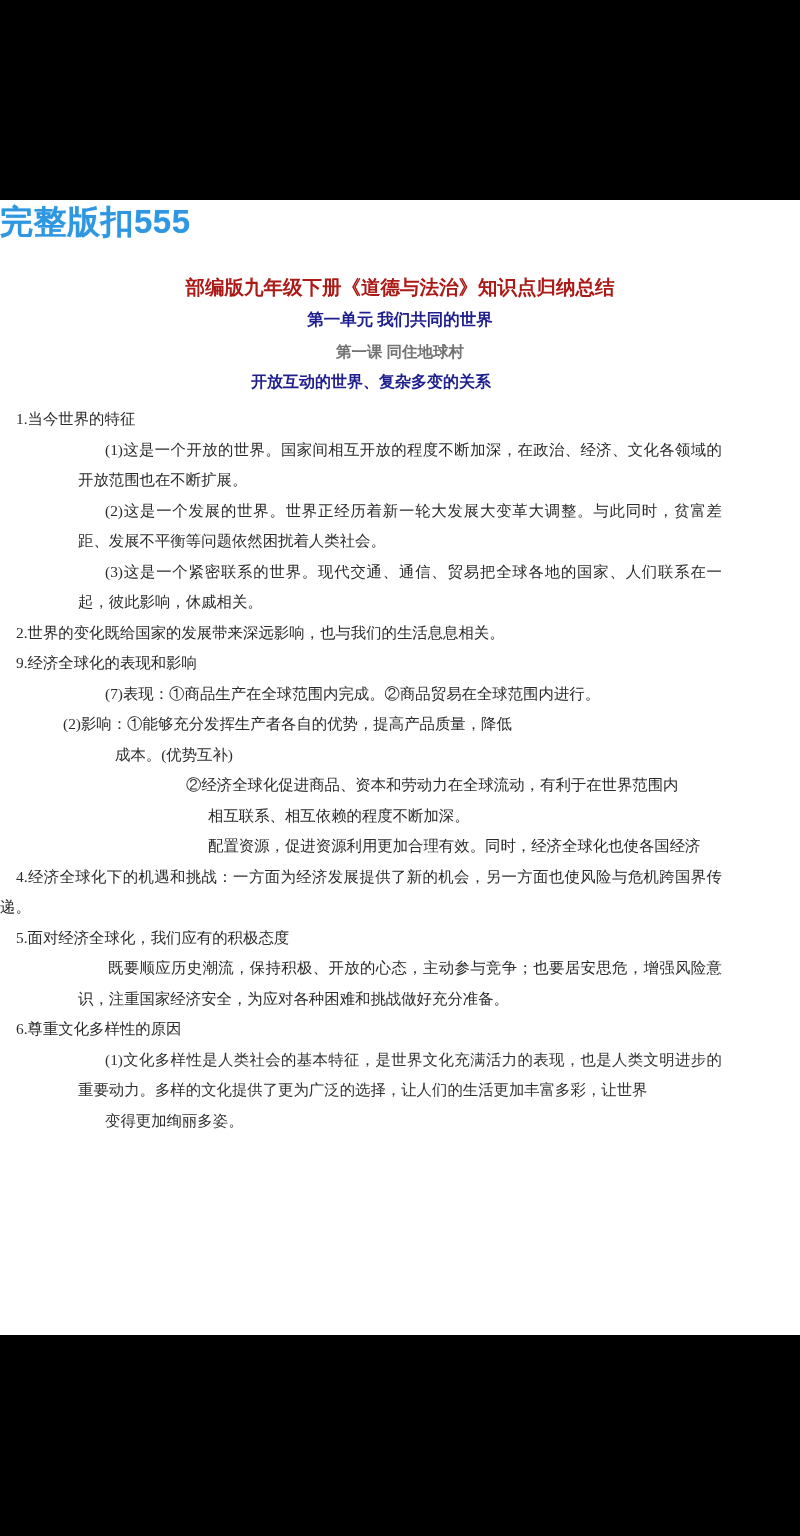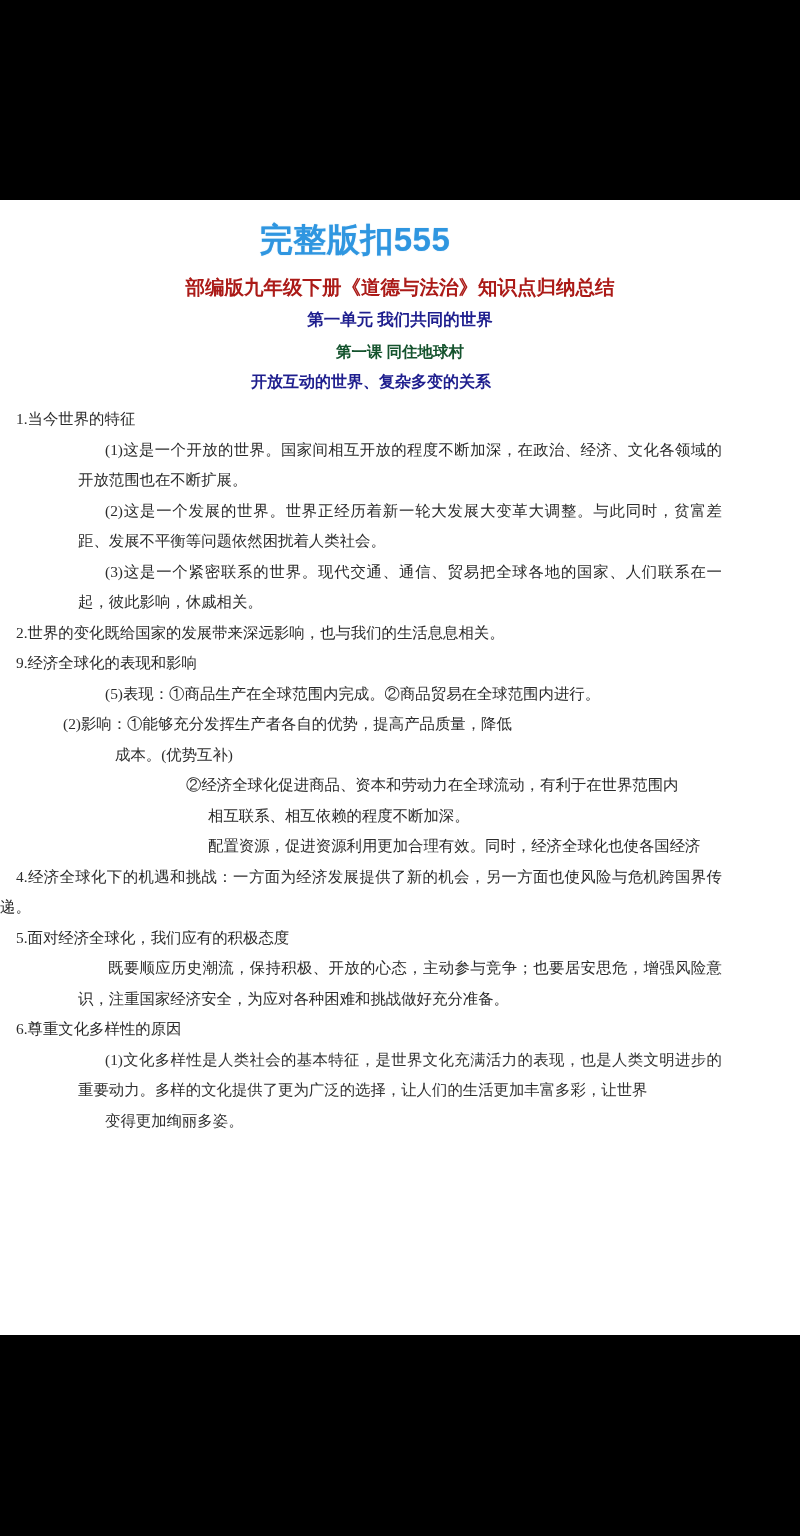--- a/index.html
+++ b/index.html
@@ -38,23 +38,23 @@
     width: 800px;
     height: 1135px;
     background: #ffffff;
     overflow: hidden;
   }
 
   
   #watermark {
     position: absolute;
     left: 0;
-    top: 18px;
-    width: 800px;
-    text-align: center;
+    top: 0;
+    width: 800px;
+    text-align: left;
     padding-right: 90px;
     box-sizing: border-box;
     font-family: "Liberation Sans", "DejaVu Sans", sans-serif;
     font-weight: bold;
     font-size: 33px;
     letter-spacing: 0.5px;
     color: #2f96e0;
     text-shadow: 0 0 1px rgba(47,150,224,0.55);
   }
 
@@ -73,21 +73,21 @@
   #title-unit {
     position: absolute;
     left: 0; top: 112px; width: 800px;
     font-size: 16.5px;
     color: #1e1e8e;
   }
   #title-lesson {
     position: absolute;
     left: 0; top: 144px; width: 800px;
     font-size: 15.5px;
-    color: #14532d;
+    color: #737373;
   }
   #title-section {
     position: absolute;
     left: 0; top: 174px; width: 728px;
     font-size: 16px;
     color: #1e1e8e;
     padding-left: 7px;
   }
 
   
@@ -178,21 +178,21 @@
     <div id="body-text">
 
       <p class="para lvl-num">1.当今世界的特征</p>
       <p class="para lvl-sub">(1)这是一个开放的世界。国家间相互开放的程度不断加深，在政治、经济、文化各领域的开放范围也在不断扩展。</p>
       <p class="para lvl-sub">(2)这是一个发展的世界。世界正经历着新一轮大发展大变革大调整。与此同时，贫富差距、发展不平衡等问题依然困扰着人类社会。</p>
       <p class="para lvl-sub">(3)这是一个紧密联系的世界。现代交通、通信、贸易把全球各地的国家、人们联系在一起，彼此影响，休戚相关。</p>
 
       <p class="para lvl-num">2.世界的变化既给国家的发展带来深远影响，也与我们的生活息息相关。</p>
 
       <p class="para lvl-num">9.经济全球化的表现和影响</p>
-      <p class="para lvl-sub">(5)表现：①商品生产在全球范围内完成。②商品贸易在全球范围内进行。</p>
+      <p class="para lvl-sub">(7)表现：①商品生产在全球范围内完成。②商品贸易在全球范围内进行。</p>
 
       <p class="para lvl-outdent">
         <span>(2)影响：①能够充分发挥生产者各自的优势，提高产品质量，降低</span>
         <span class="cont">成本。(优势互补)</span>
       </p>
 
       <p class="para lvl-deep">
         <span>②经济全球化促进商品、资本和劳动力在全球流动，有利于在世界范围内</span>
         <span class="cont">相互联系、相互依赖的程度不断加深。</span>
         <span class="cont">配置资源，促进资源利用更加合理有效。同时，经济全球化也使各国经济</span>

